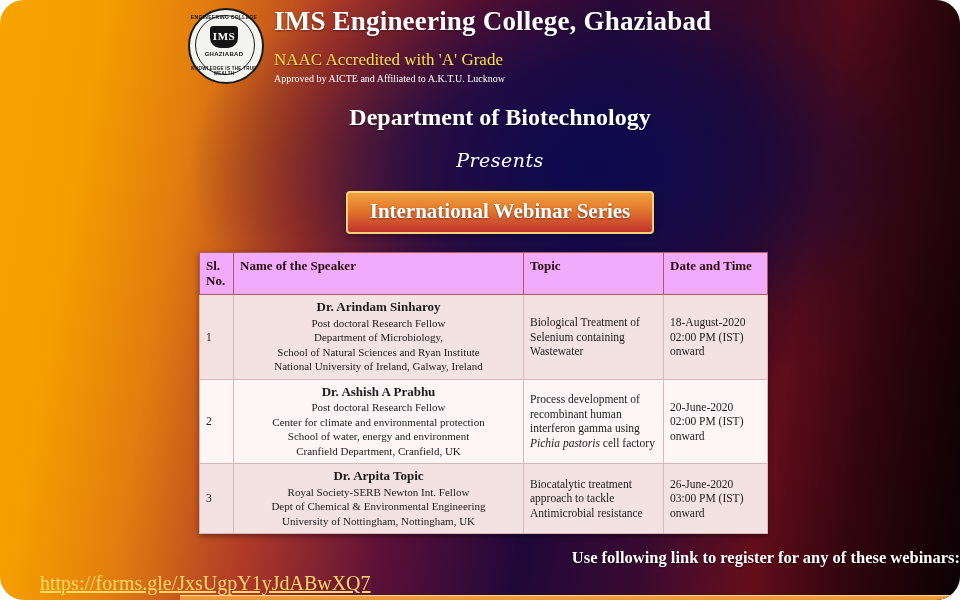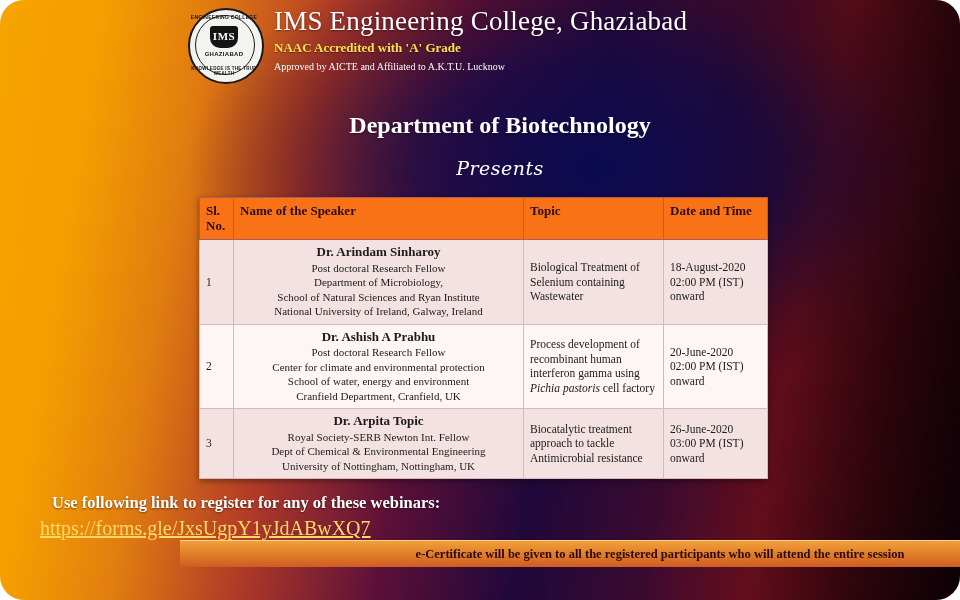--- a/index.html
+++ b/index.html
@@ -87,46 +87,46 @@
     font-family: "Liberation Sans", sans-serif;
   }
   .logo .arc-top { top: 6px; left: 0; transform: scaleY(0.9); }
   .logo .arc-mid { top: 43px; left: 0; font-size: 6px; }
   .logo .arc-bottom { top: 58px; left: 0; font-size: 4.5px; }
 
   .header-text { padding-left: 10px; }
   .college-name {
     color: #ffffff;
     font-size: 27px;
-    font-weight: normal;
+    font-weight: bold;
     line-height: 30px;
     letter-spacing: 0.2px;
     text-shadow: 0 1px 2px rgba(0,0,0,0.45);
   }
   .naac {
     color: #ffe14d;
-    font-size: 13px;
-    font-weight: bold;
+    font-size: 17px;
+    font-weight: normal;
     line-height: 19px;
-    margin-top: 2px;
+    margin-top: 14px;
     text-shadow: 0 1px 1px rgba(0,0,0,0.45);
   }
   .aicte {
     color: #ffffff;
     font-size: 10px;
     line-height: 18px;
     margin-top: 1px;
   }
 
   .dept {
     text-align: center;
     color: #ffffff;
     font-size: 24px;
     font-weight: bold;
-    margin-top: 28px;
+    margin-top: 16px;
     padding-left: 40px;
     text-shadow: 0 1px 2px rgba(0,0,0,0.5);
   }
   .presents {
     text-align: center;
     color: #ffffff;
     font-size: 19px;
     font-style: italic;
     font-family: "DejaVu Serif", serif;
     margin-top: 18px;
@@ -159,21 +159,21 @@
     margin-left: 199px;
     box-shadow: 0 2px 6px rgba(0,0,0,0.4);
   }
   table.webinars {
     border-collapse: collapse;
     width: 100%;
     background: #f6eceb;
     table-layout: fixed;
   }
   table.webinars th {
-    background: #f97316;
+    background: #f0abfc;
     color: #2b0b0c;
     font-size: 13px;
     font-weight: bold;
     text-align: left;
     vertical-align: top;
     padding: 5px 6px 6px 6px;
     border: 1px solid #b05b60;
     line-height: 15px;
   }
   table.webinars td {
@@ -193,26 +193,26 @@
   td.sl { text-align: left; vertical-align: middle; font-size: 11.5px; padding-left: 7px; }
   td.speaker { text-align: center; }
   .sp-name { font-size: 13px; font-weight: bold; display: block; margin-bottom: 1px; }
   .sp-line { display: block; font-size: 11px; line-height: 14.5px; }
   td.topic { vertical-align: middle; }
   td.date { vertical-align: middle; }
   .ital { font-style: italic; }
 
   
   .register {
-    text-align: left;
+    text-align: right;
     color: #ffffff;
     font-size: 16.5px;
     font-weight: bold;
     margin-top: 14px;
-    padding-left: 52px;
+    padding-left: 40px;
     text-shadow: 0 1px 2px rgba(0,0,0,0.5);
   }
   .reg-link {
     display: block;
     text-align: left;
     margin-top: 4px;
     padding-left: 40px;
   }
   .reg-link a {
     color: #ffd966;
@@ -252,20 +252,23 @@
     <div class="header-text">
       <div class="college-name">IMS Engineering College, Ghaziabad</div>
       <div class="naac">NAAC Accredited with 'A' Grade</div>
       <div class="aicte">Approved by AICTE and Affiliated to A.K.T.U.  Lucknow</div>
     </div>
   </div>
 
   <div class="dept">Department of Biotechnology</div>
   <div class="presents">Presents</div>
 
+  <div class="banner-wrap">
+    <div class="banner">International Webinar Series</div>
+  </div>
 
   <div class="table-wrap">
     <table class="webinars">
       <colgroup>
         <col class="c-sl">
           <col class="c-name">
           <col class="c-topic">
           <col class="c-date">
       </colgroup>
       <thead>

